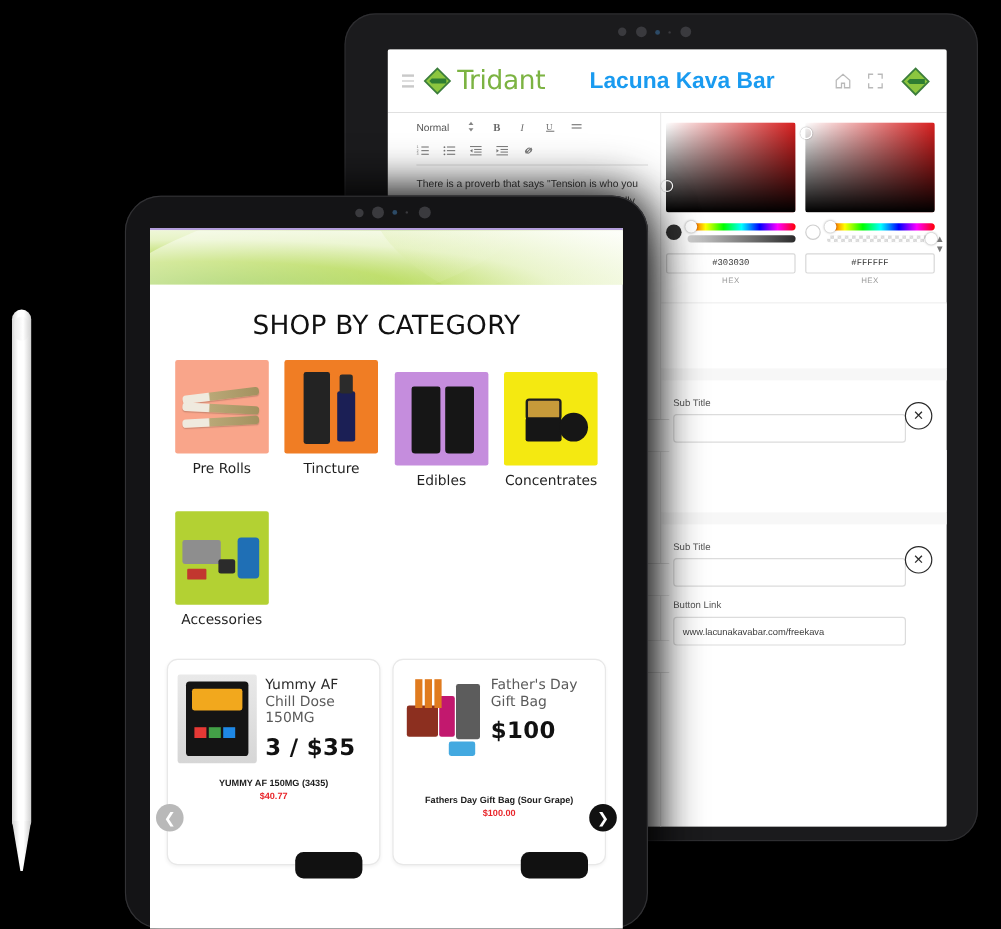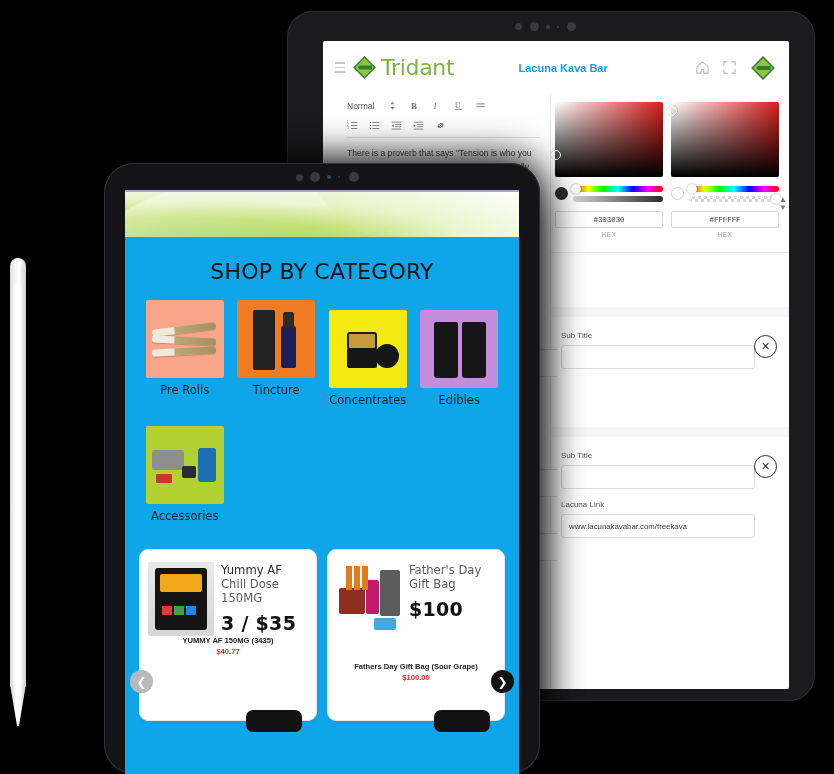--- a/index.html
+++ b/index.html
@@ -26,21 +26,21 @@
   .screen-back{position:absolute;left:36px;top:30px;width:466px;height:648px;
     background:#404040;overflow:hidden;border-radius:2px;}
 
   .bk-header{position:relative;height:53px;background:#fff;display:flex;align-items:center;
     padding:0 12px;box-sizing:border-box;}
   .hamburger{width:10px;display:flex;flex-direction:column;gap:3px;margin-right:6px;}
   .hamburger i{display:block;height:1.6px;background:#c9c9c9;}
   .logo-wrap{display:flex;align-items:center;gap:3px;}
   .logo-mark{width:27px;height:27px;flex:none;}
   .logo-text{font-size:22px;color:#7cb342;letter-spacing:-.3px;font-family:"DejaVu Sans",sans-serif;}
-  .bk-title{position:absolute;left:50%;transform:translateX(-42%);font-size:11px;
+  .bk-title{position:absolute;left:50%;transform:translateX(-42%);font-size:19px;
     font-weight:bold;color:#1a9bf0;white-space:nowrap;}
   .bk-nav{margin-left:auto;display:flex;align-items:center;gap:12px;}
   .nav-ic{width:15px;height:15px;opacity:.45;}
   .logo-mark-sm{width:28px;height:28px;}
 
   .bk-body{position:relative;height:595px;background:#fff;display:flex;}
   .editor-col{width:228px;flex:none;border-right:1px solid #ececec;box-sizing:border-box;}
   .rt-toolbar{padding:6px 10px 4px 24px;display:flex;flex-wrap:wrap;gap:9px;align-items:center;}
   .rt-row{display:flex;gap:11px;align-items:center;width:100%;}
   .rt-normal{font-size:8.5px;color:#555;margin-right:2px;}
@@ -87,21 +87,21 @@
     border:1.3px solid #2b2b2b;display:flex;align-items:center;justify-content:center;
     font-size:11px;color:#2b2b2b;background:#fff;}
   .ghost-field{position:absolute;left:-34px;width:40px;height:26px;border:1px solid #e0e0e0;
     border-right:none;border-radius:3px 0 0 3px;background:#fff;}
 
   
   .tablet-front{position:absolute;left:104px;top:163px;width:436px;height:611px;
     background:#141416;border-radius:30px 30px 30px 30px;
     box-shadow:0 -6px 38px rgba(0,0,0,.85), 0 18px 44px rgba(0,0,0,.9), inset 0 0 0 1px #323235;}
   .screen-front{position:absolute;left:21px;top:27px;width:394px;height:584px;
-    background:#0ea5e9;overflow:hidden;}
+    background:#ffffff;overflow:hidden;}
   .banner{height:45px;background:
     radial-gradient(120% 150% at 12% 110%, #8dc63f 0%, #b2d84e 35%, #e7f3c6 62%, #ffffff 100%),
     linear-gradient(100deg,#f6fbe9 0%,#cfe88a 28%,#8cc63e 52%,#b8dd60 74%,#eef7d3 100%);
     position:relative;overflow:hidden;}
   .banner:before{content:"";position:absolute;left:-10%;top:-60%;width:90%;height:220%;
     border-radius:50%;background:linear-gradient(120deg,#ffffff88,#8cc63e00);transform:rotate(-12deg);}
   .banner:after{content:"";position:absolute;right:-16%;top:-90%;width:70%;height:250%;
     border-radius:50%;background:linear-gradient(200deg,#ffffffaa,#c3e06a33);transform:rotate(18deg);}
   .topline{height:2px;background:#b39ddb;}
 
@@ -130,21 +130,21 @@
   .cards{display:flex;gap:10px;padding:0 14px;}
   .card{flex:1;border:1px solid #e8e8e8;border-radius:9px;background:#fff;padding:12px 8px 10px;
     box-shadow:0 1px 3px rgba(0,0,0,.05);position:relative;min-height:148px;}
   .card-top{display:flex;gap:7px;align-items:flex-start;}
   .card-img{width:66px;height:74px;flex:none;position:relative;border-radius:2px;overflow:hidden;}
   .card-info{flex:1;padding-top:2px;}
   .c-name{font-size:11.6px;color:#5a5a5a;line-height:1.2;font-family:"DejaVu Sans",sans-serif;}
   .c-price{font-size:16px;font-weight:bold;color:#111;margin-top:6px;letter-spacing:.3px;
     font-family:"DejaVu Sans",sans-serif;}
   .c-price.big{font-size:19px;}
-  .c-sku{font-size:7.6px;font-weight:bold;color:#1c1c1c;text-align:center;margin-top:0;}
+  .c-sku{font-size:7.6px;font-weight:bold;color:#1c1c1c;text-align:center;margin-top:12px;}
   .c-cost{font-size:7.6px;font-weight:bold;color:#e8252a;text-align:center;margin-top:2px;}
   .c-btn{position:absolute;right:14px;bottom:-12px;width:56px;height:22px;border-radius:7px;background:#111;}
   .arrow{position:absolute;width:23px;height:23px;border-radius:50%;display:flex;
     align-items:center;justify-content:center;color:#fff;font-size:12px;}
   .arrow.left{left:5px;bottom:28px;background:#b9b9b9;}
   .arrow.right{right:5px;bottom:28px;background:#111;}
 </style>
 </head>
 <body>
 
@@ -319,21 +319,21 @@
           </div>
 
           <div class="pane-gap" style="height:52px;background:#fff;"></div>
           <div class="pane-gap"></div>
 
           <div class="field-block">
             <div class="ghost-field" style="top:32px;"></div>
             <div class="field-label">Sub Title</div>
             <div class="field-input"></div>
             <div class="xbtn">✕</div>
-            <div class="field-label" style="margin-top:11px;">Lacuna Link</div>
+            <div class="field-label" style="margin-top:11px;">Button Link</div>
             <div class="field-input">www.lacunakavabar.com/freekava</div>
             <div class="ghost-field" style="top:96px;"></div>
           </div>
 
         </div>
       </div>
     </div>
   </div>
 
   <div class="tablet-front">
@@ -368,34 +368,34 @@
           <div class="cat-tile" style="background:#f07d24;">
             <div class="tinct" style="left:16px;top:10px;width:22px;height:60px;background:#232323;"></div>
             <div class="tinct" style="left:44px;top:26px;width:15px;height:42px;background:#1b1f55;"></div>
             <div class="tinct" style="left:46px;top:12px;width:11px;height:16px;background:#2b2b2b;"></div>
           </div>
           <div class="cat-name">Tincture</div>
         </div>
 
 
         <div class="cat" style="margin-top:10px;">
+          <div class="cat-tile" style="background:#c58ddd;">
+            <div class="pouch" style="left:14px;top:12px;width:24px;height:56px;"></div>
+            <div class="pouch" style="left:42px;top:12px;width:24px;height:56px;"></div>
+          </div>
+          <div class="cat-name">Edibles</div>
+        </div>
+
+        <div class="cat" style="margin-top:10px;">
           <div class="cat-tile" style="background:#f4e911;">
             <div class="jar" style="left:18px;top:22px;width:30px;height:18px;border-radius:3px;background:#c79a3a;border:2px solid #1d1d1d;box-sizing:border-box;"></div>
             <div class="jar" style="left:18px;top:38px;width:30px;height:20px;"></div>
             <div class="jar" style="left:46px;top:34px;width:24px;height:24px;border-radius:50%;"></div>
           </div>
           <div class="cat-name">Concentrates</div>
-        </div>
-
-        <div class="cat" style="margin-top:10px;">
-          <div class="cat-tile" style="background:#c58ddd;">
-            <div class="pouch" style="left:14px;top:12px;width:24px;height:56px;"></div>
-            <div class="pouch" style="left:42px;top:12px;width:24px;height:56px;"></div>
-          </div>
-          <div class="cat-name">Edibles</div>
         </div>
 
         <div class="cat" style="margin-top:10px;">
           <div class="cat-tile" style="background:#b3d133;">
             <div class="tool" style="left:6px;top:24px;width:32px;height:20px;background:#8e8e8e;"></div>
             <div class="tool" style="left:52px;top:22px;width:18px;height:34px;background:#1f6fb5;border-radius:3px;"></div>
             <div class="tool" style="left:36px;top:40px;width:14px;height:12px;background:#2b2b2b;"></div>
             <div class="tbox" style="left:10px;top:48px;width:16px;height:9px;background:#c2372f;"></div>
           </div>
           <div class="cat-name">Accessories</div>

